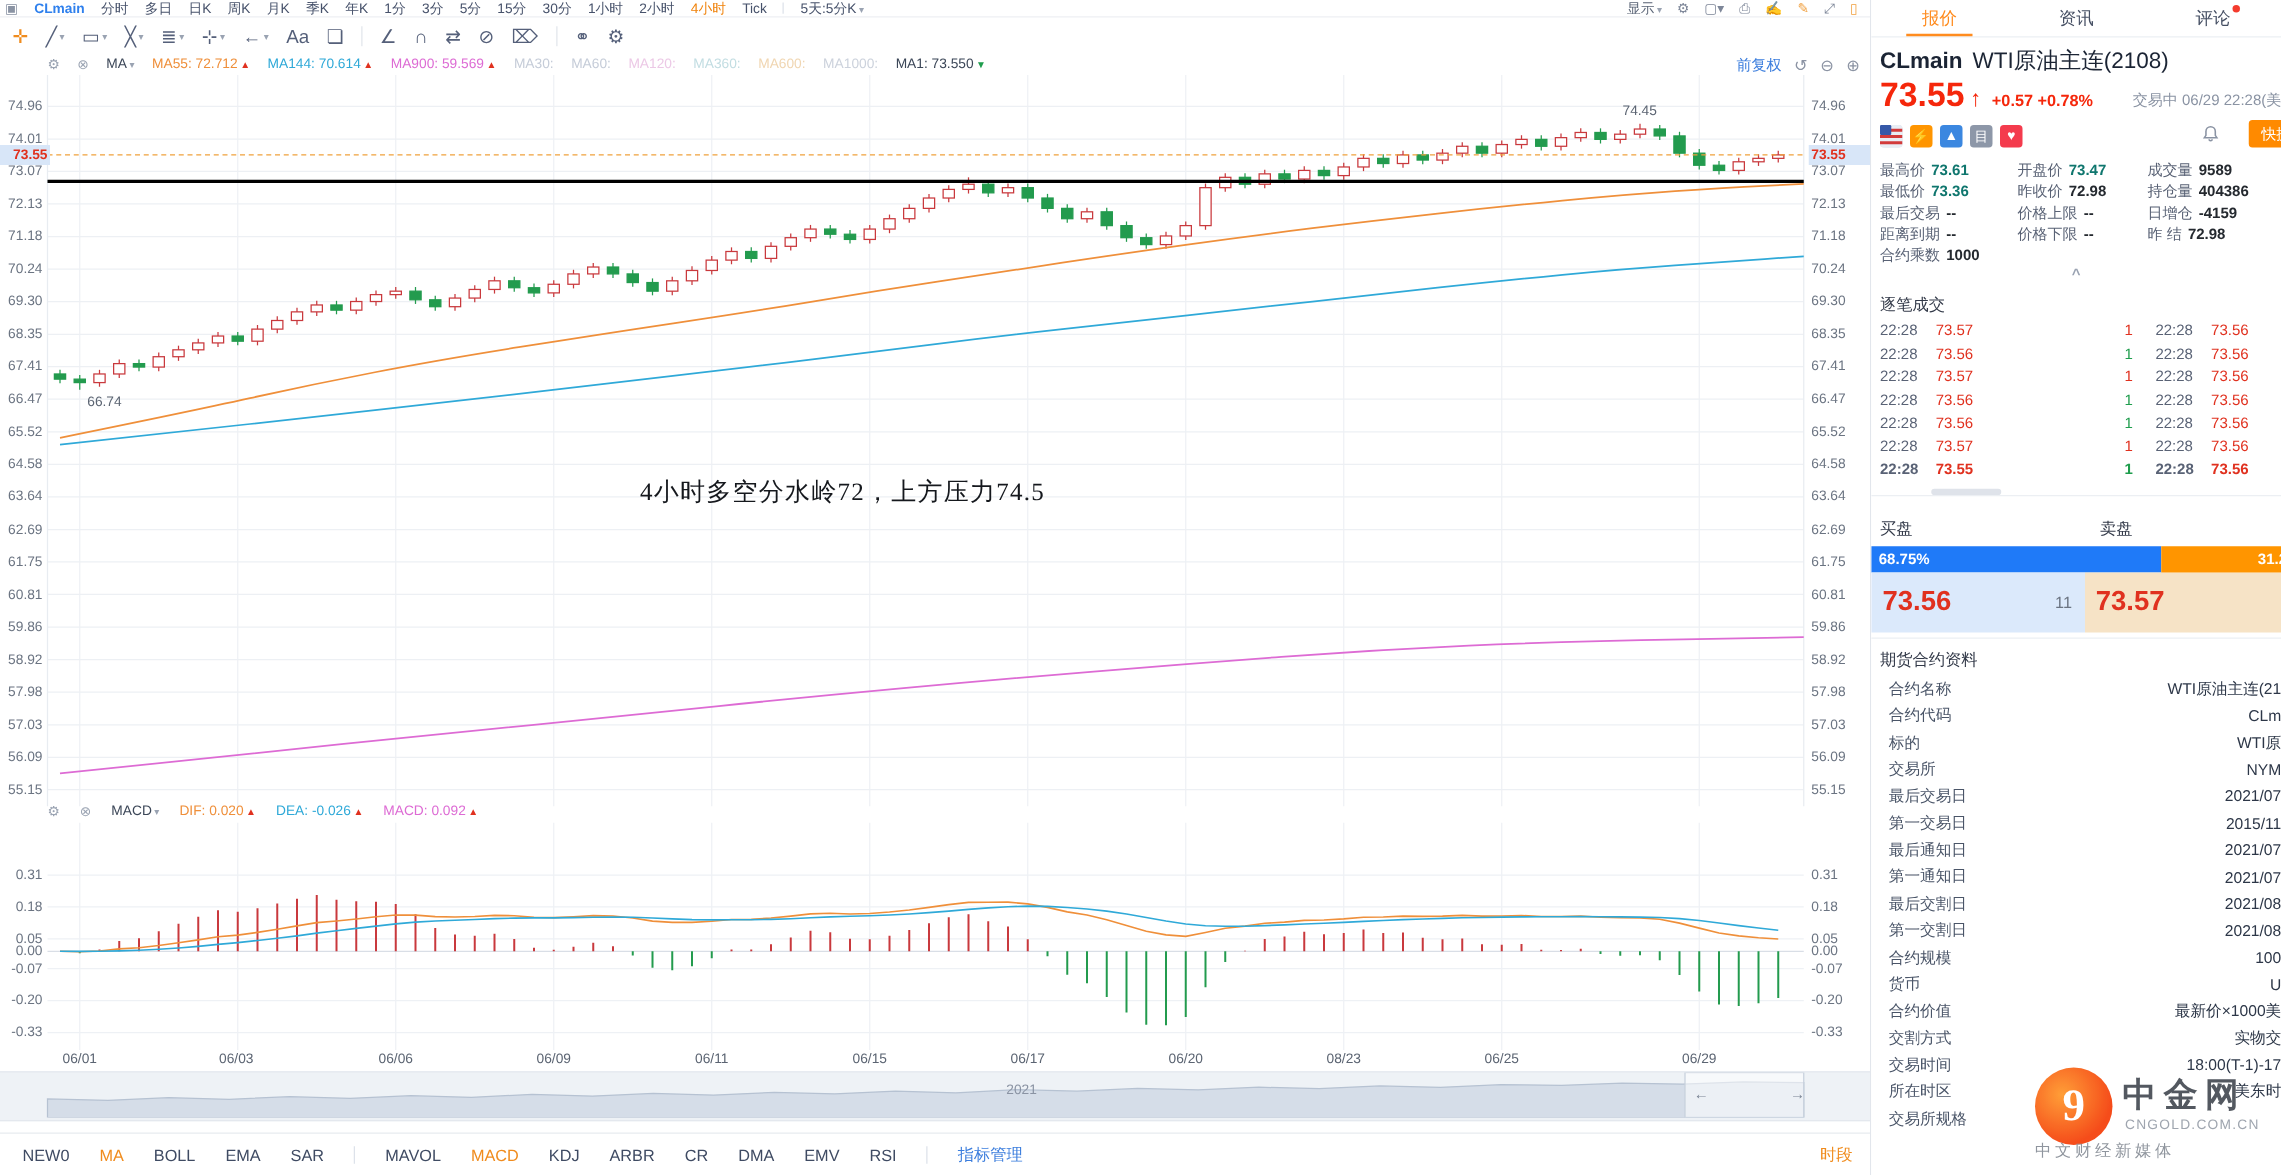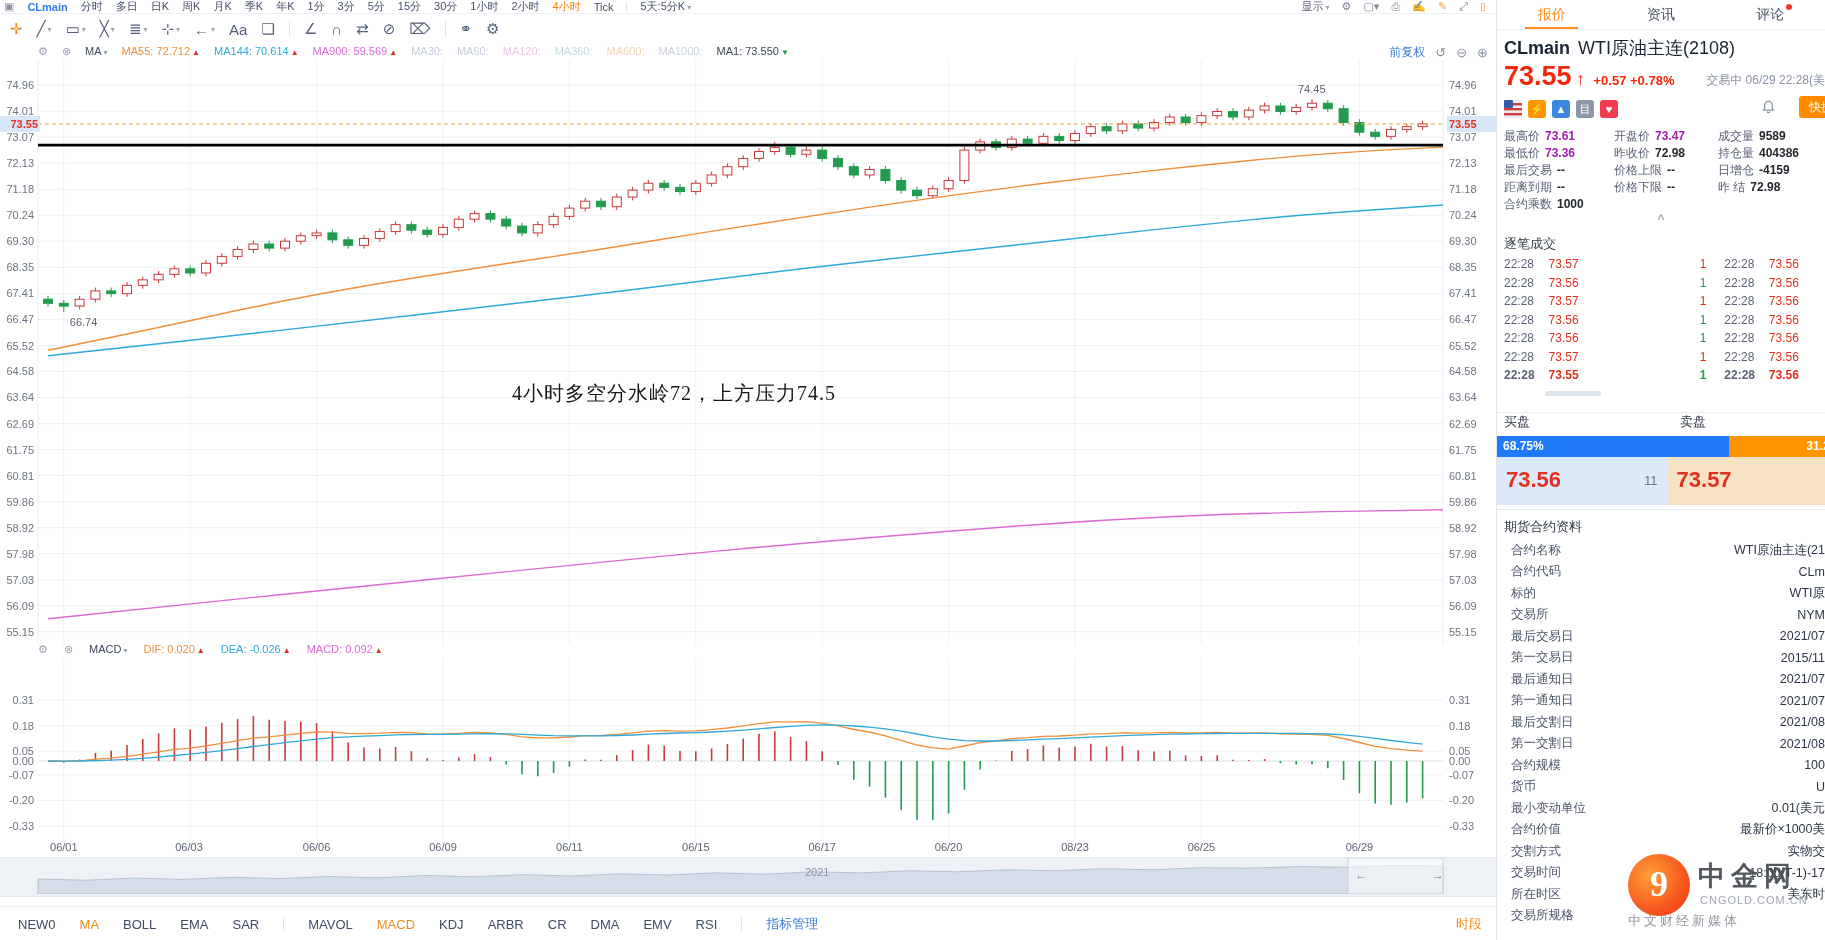--- a/index.html
+++ b/index.html
@@ -58,32 +58,32 @@
   #p-arrow{color:#f5270b;font-size:18px;font-weight:bold;}
   #p-chg{color:#f5270b;font-size:13px;font-weight:bold;margin-left:4px;}
   #p-status{position:absolute;right:0;top:10px;font-size:12px;color:#8a93a3;white-space:nowrap;}
   #p-icons{position:relative;margin-top:6px;height:22px;display:flex;align-items:center;gap:6px;}
   .sq{width:18px;height:18px;border-radius:3px;display:flex;align-items:center;justify-content:center;font-size:11px;color:#fff;cursor:pointer;}
   #p-bell{position:absolute;right:64px;top:1px;cursor:pointer;}
   #p-quick{position:absolute;right:-42px;top:-2px;background:#ff8a00;color:#fff;font-size:12px;line-height:22px;padding:0 10px;border-radius:3px;cursor:pointer;white-space:nowrap;}
   #quote-grid{margin:8px 0 0 7px;display:grid;grid-template-columns:110px 104px 107px;grid-auto-rows:17px;font-size:12px;white-space:nowrap;}
   .ql{color:#596275;}
   .qv{color:#24292f;font-weight:bold;margin-left:5px;}
-  .qv.red{color:#a21caf;text-align:right;}
+  .qv.red{color:#0f766e;text-align:right;}
   #p-caret{ text-align:center;color:#9aa3b2;font-size:12px;height:14px;line-height:12px;cursor:pointer;font-weight:bold;}
   #ticks-title{margin:8px 0 2px 7px;font-size:13px;color:#333a49;}
   #tick-rows{margin-left:7px;}
   .trow{display:flex;height:18.5px;align-items:center;font-size:12px;white-space:nowrap;}
   .trow .t{color:#596275;width:46px;}
   .trow .p{color:#e0311f;width:58px;}
   .trow .vol{width:105px;text-align:right;padding-right:6px;}
   .vol.red{color:#e0311f;} .vol.green{color:#1f9d4d;}
   .trow.bold .t,.trow.bold .p,.trow.bold .vol{font-weight:bold;}
   #tick-scroll{margin:6px 0 0 48px;width:56px;height:5px;border-radius:3px;background:#dfe3ea;cursor:pointer;}
-  #depth{border-top:1px solid #eceff3;margin-top:16px;padding-top:0;}
+  #depth{border-top:1px solid #eceff3;margin-top:0;padding-top:17px;}
   #depth-heads{display:flex;font-size:13px;color:#333a49;padding-left:7px;}
   #depth-heads .ask{margin-left:150px;}
   #depth-bar{display:flex;height:21px;margin-top:5px;font-size:12px;font-weight:bold;color:#fff;}
   #depth-bid-bar{background:#1f7af8;line-height:21px;padding-left:6px;}
   #depth-ask-bar{background:#ff9500;flex:1;position:relative;overflow:visible;}
   #depth-ask-bar span{position:absolute;right:-22px;top:0;line-height:21px;}
   #depth-boxes{display:flex;height:48px;}
   #depth-bid-box{width:52%;background:#dbe9fb;position:relative;}
   #depth-ask-box{width:48%;background:#f6e3c6;}
   .dprice{font-size:22px;font-weight:bold;color:#e0311f;margin:10px 0 0 9px;display:inline-block;}
@@ -800,24 +800,20 @@
           </div>
           <div class="crow">
             <span class="cl">合约规模</span>
             <span class="cv">100</span>
           </div>
           <div class="crow">
             <span class="cl">货币</span>
             <span class="cv">U</span>
           </div>
           <div class="crow">
-            <span class="cl">最小变动单位</span>
-            <span class="cv">0.01(美元</span>
-          </div>
-          <div class="crow">
             <span class="cl">合约价值</span>
             <span class="cv">最新价×1000美</span>
           </div>
           <div class="crow">
             <span class="cl">交割方式</span>
             <span class="cv">实物交</span>
           </div>
           <div class="crow">
             <span class="cl">交易时间</span>
             <span class="cv">18:00(T-1)-17</span>

